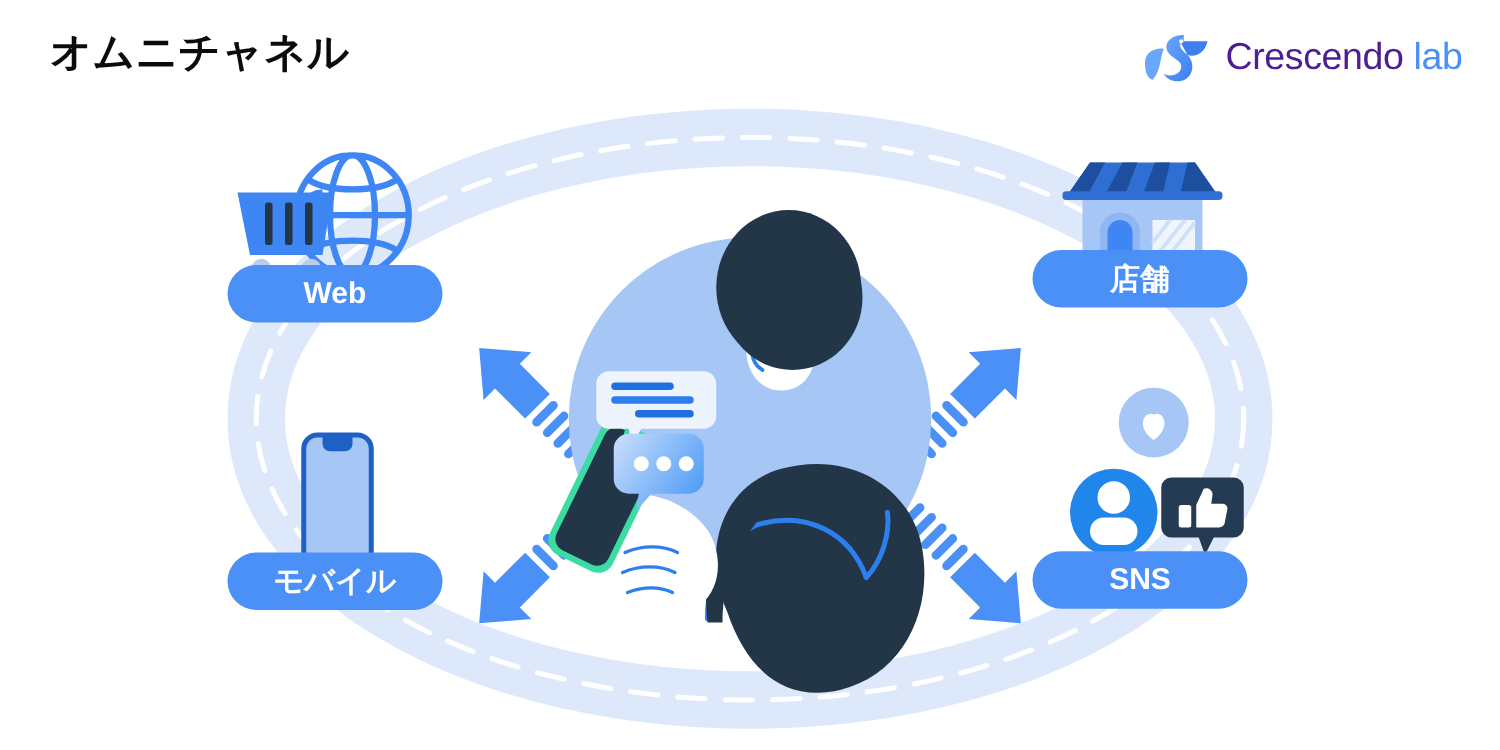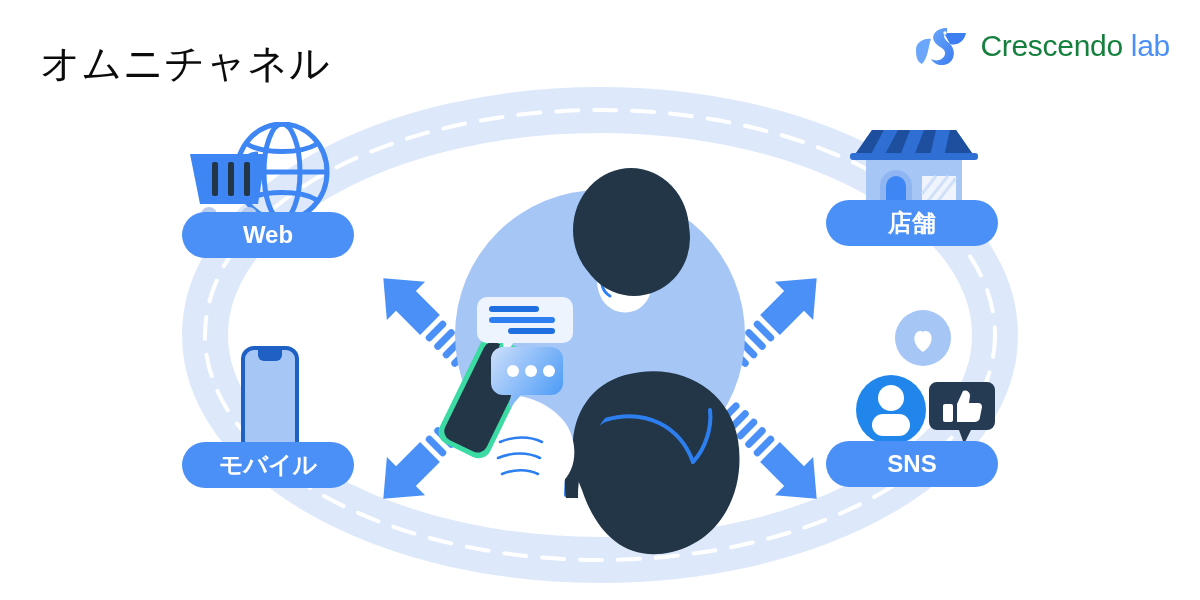--- a/index.html
+++ b/index.html
@@ -18,42 +18,42 @@
   
   #header {
     position: absolute;
     top: 0; left: 0;
     width: 1200px;
     height: 92px;
   }
   #page-title {
     position: absolute;
     left: 40px;
-    top: 36px;
-    font-size: 40px;
-    font-weight: normal;
+    top: 20px;
+    font-size: 33px;
+    font-weight: bold;
     color: #0b0b0b;
     letter-spacing: 0.5px;
     white-space: nowrap;
   }
   #brand-logo {
     position: absolute;
     right: 30px;
     top: 24px;
     display: flex;
     align-items: center;
     gap: 12px;
   }
   #brand-mark { width: 54px; height: 44px; display: block; }
   #brand-text {
     font-size: 30px;
     letter-spacing: -0.3px;
     white-space: nowrap;
   }
-  .brand-dark { color: #15803d; }
+  .brand-dark { color: #4c1d95; }
   .brand-blue { color: #4a90f7; margin-top: 11px; }
 
   
   #diagram {
     position: absolute;
     left: 0;
     top: 70px;
     width: 1200px;
     height: 530px;
   }

